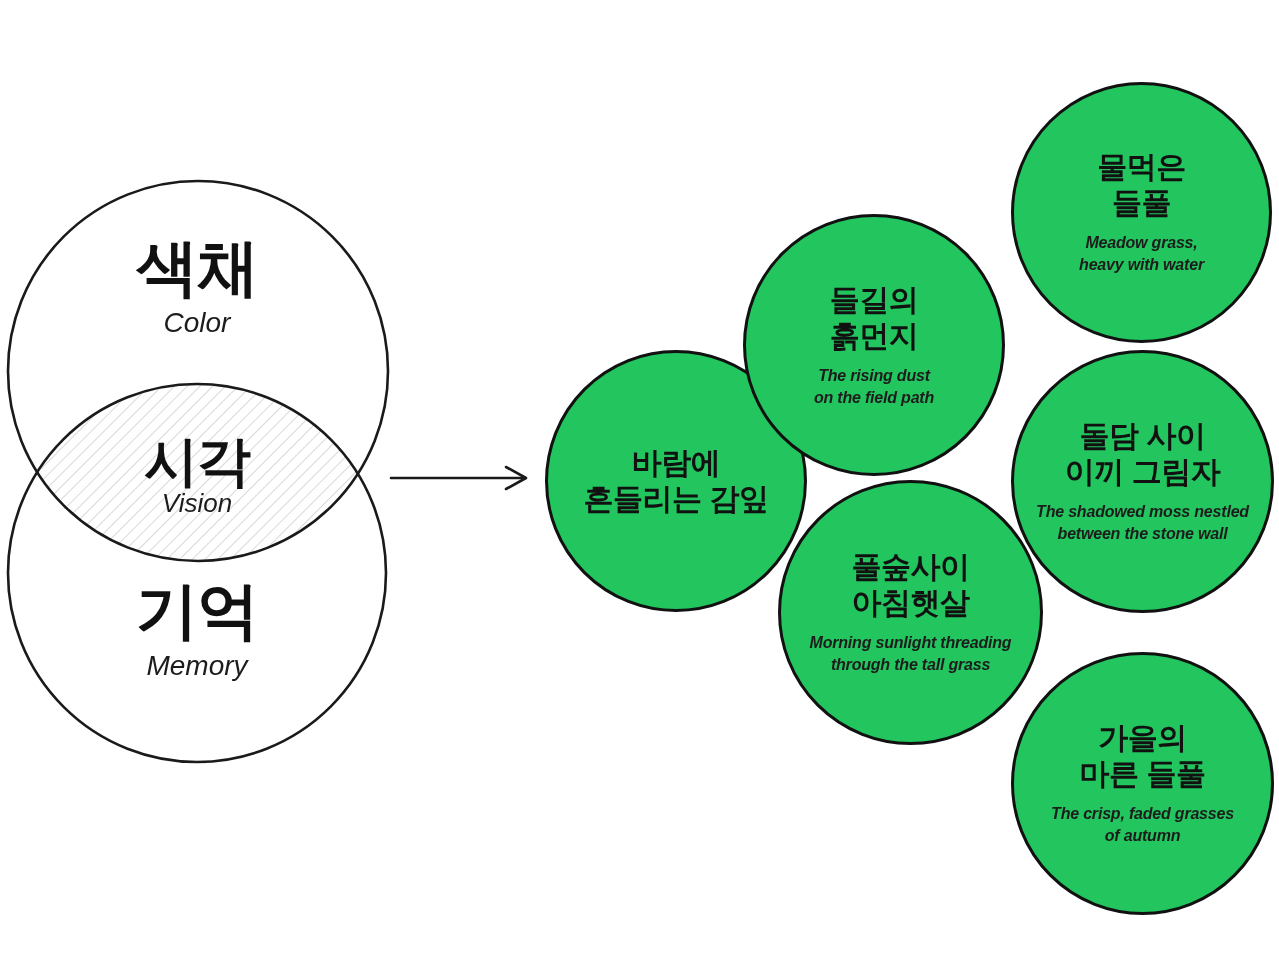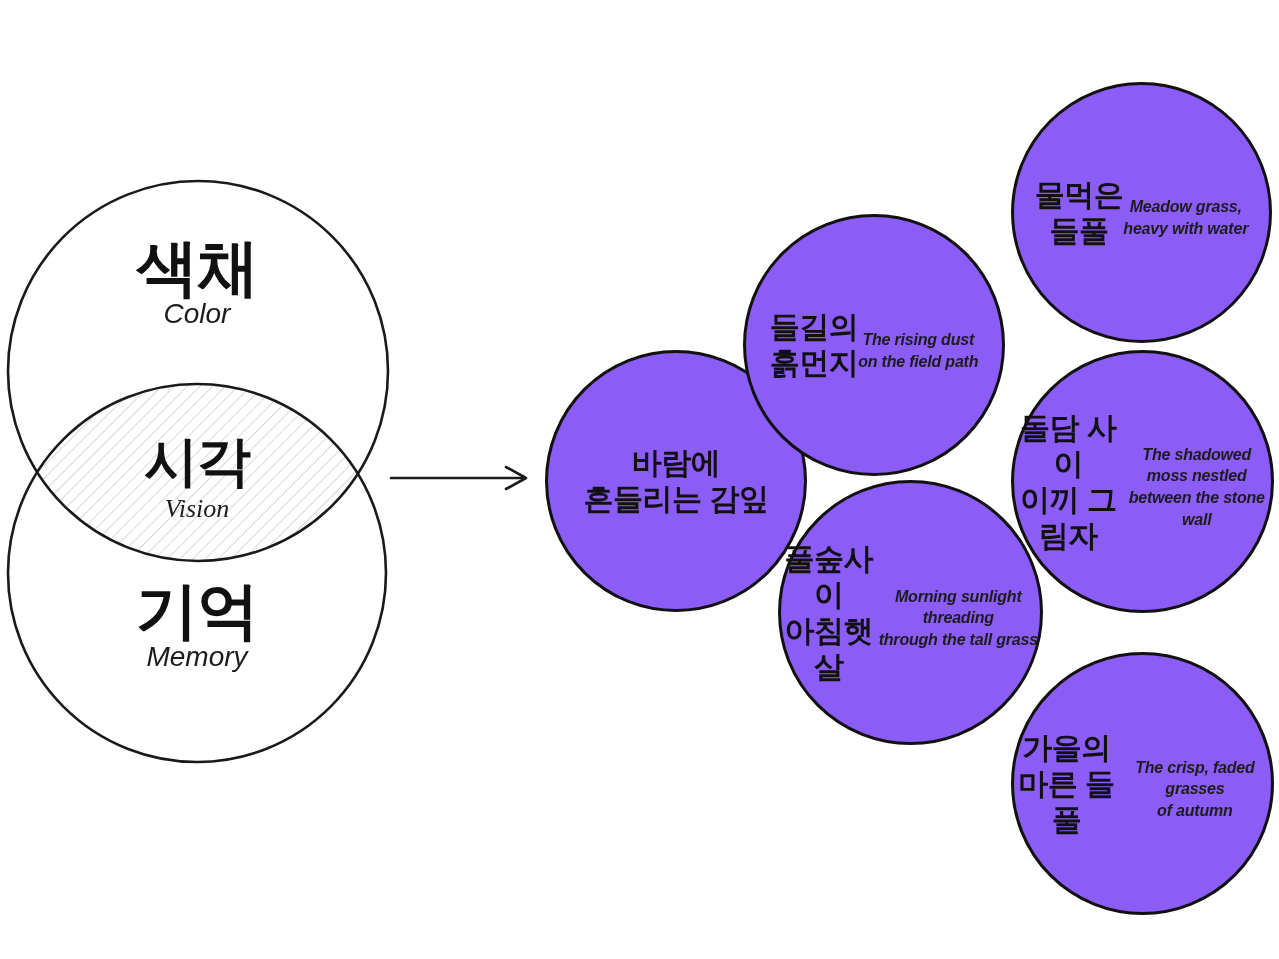--- a/index.html
+++ b/index.html
@@ -32,37 +32,38 @@
   .venn-label .ko {
     font-weight: 700;
     font-size: 62px;
     line-height: 1.0;
     letter-spacing: -1px;
   }
   .venn-label .en {
     font-style: italic;
     font-size: 28px;
     line-height: 1.1;
+    margin-top: 9px;
     color: #1c1c1c;
   }
   .venn-label.mid .ko { font-size: 54px; }
-  .venn-label.mid .en { font-size: 26px; margin-top: 7px; font-family: Liberation Serif, serif; }
+  .venn-label.mid .en { font-size: 26px; margin-top: 1px; }
 
   .lbl-color  { left: 197px; top: 237px; }
   .lbl-vision { left: 197px; top: 434px; }
   .lbl-memory { left: 197px; top: 580px; }
 
   
   .bubble {
     position: absolute;
     border: 3px solid #111111;
     border-radius: 50%;
-    background: #8b5cf6;
+    background: #22c55e;
     display: flex;
-    flex-direction: row;
+    flex-direction: column;
     align-items: center;
     justify-content: center;
     text-align: center;
     box-sizing: border-box;
   }
   .bubble .ko {
     font-weight: 700;
     font-size: 30px;
     line-height: 1.2;
     letter-spacing: -0.5px;

